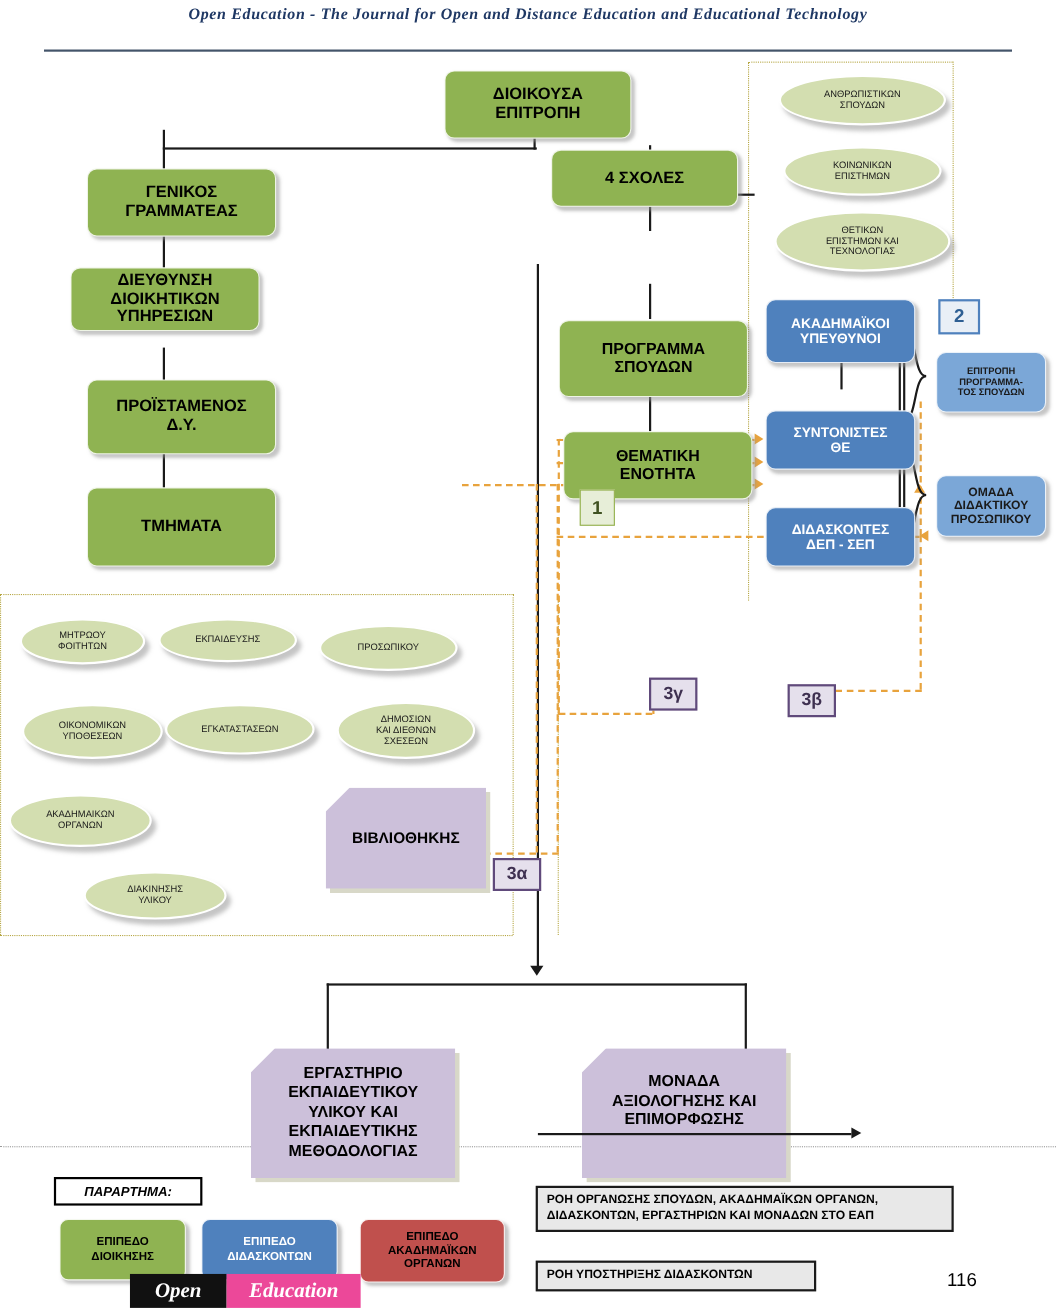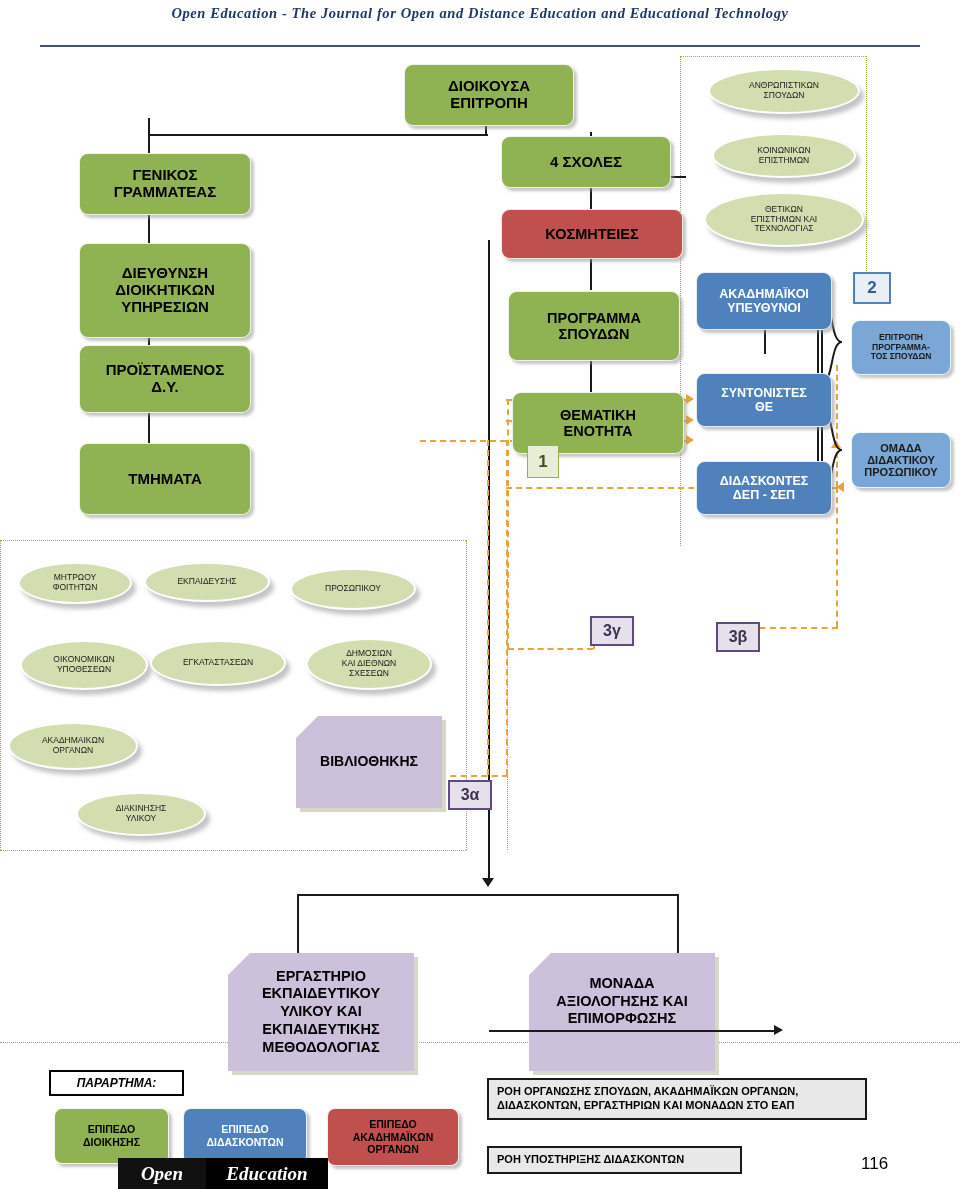--- a/index.html
+++ b/index.html
@@ -163,21 +163,21 @@
     line-height:1.25; white-space:pre-line;
   }
   .pagenum {
     position:absolute; font-size:17px; color:#000;
     font-family:"Liberation Sans", sans-serif;
   }
   .logo {
     position:absolute; display:flex; overflow:hidden;
   }
   .logo .blk { background:#111; }
-  .logo .orng { background:#000000; }
+  .logo .orng { background:#ec4899; }
   .logo span {
     color:#fff; font-family:"Liberation Serif", serif;
     font-style:italic; font-weight:bold; font-size:19px;
     display:flex; align-items:center; justify-content:center;
   }
 </style>
 </head>
 <body>
 
 <div id="canvas">
@@ -250,33 +250,32 @@
   </svg>
   <svg class="abs" style="left:816px; top:276px; width:40px; height:240px;">
     <path d="M10,2 C2,2 2,10 2,22 L2,215 C2,226 2,232 12,232" fill="none" stroke="#1a1a1a" stroke-width="2"></path>
   </svg>
 
   <div class="box green" style="left:404px; top:64px; width:170px; height:62px; font-size:15px;">ΔΙΟΙΚΟΥΣΑ
 ΕΠΙΤΡΟΠΗ</div>
 
   <div class="box green" style="left:501px; top:136px; width:170px; height:52px; font-size:15px;">4 ΣΧΟΛΕΣ</div>
 
-  <div class="box red" style="left:501px; top:209px; width:182px; height:50px; font-size:14.5px;">ΚΟΣΜΗΤΕΙΕΣ</div>
 
   <div class="box green" style="left:508px; top:291px; width:172px; height:70px; font-size:14.5px;">ΠΡΟΓΡΑΜΜΑ
 ΣΠΟΥΔΩΝ</div>
 
   <div class="box green" style="left:512px; top:392px; width:172px; height:62px; font-size:14.5px;">ΘΕΜΑΤΙΚΗ
 ΕΝΟΤΗΤΑ</div>
 
   <div class="badge green-b" style="left:527px; top:445px; width:32px; height:33px;">1</div>
 
   <div class="box green" style="left:79px; top:153px; width:172px; height:62px; font-size:15px;">ΓΕΝΙΚΟΣ
 ΓΡΑΜΜΑΤΕΑΣ</div>
-  <div class="box green" style="left:79px; top:243px; width:172px; height:95px; font-size:15px;">ΔΙΕΥΘΥΝΣΗ
+  <div class="box green" style="left:64px; top:243px; width:172px; height:58px; font-size:15px;">ΔΙΕΥΘΥΝΣΗ
 ΔΙΟΙΚΗΤΙΚΩΝ
 ΥΠΗΡΕΣΙΩΝ</div>
   <div class="box green" style="left:79px; top:345px; width:172px; height:68px; font-size:15px;">ΠΡΟΪΣΤΑΜΕΝΟΣ
 Δ.Υ.</div>
   <div class="box green" style="left:79px; top:443px; width:172px; height:72px; font-size:15px;">ΤΜΗΜΑΤΑ</div>
 
   <div class="ell" style="left:708px; top:68px; width:152px; height:46px;">ΑΝΘΡΩΠΙΣΤΙΚΩΝ
 ΣΠΟΥΔΩΝ</div>
   <div class="ell" style="left:712px; top:133px; width:144px; height:45px;">ΚΟΙΝΩΝΙΚΩΝ
 ΕΠΙΣΤΗΜΩΝ</div>

